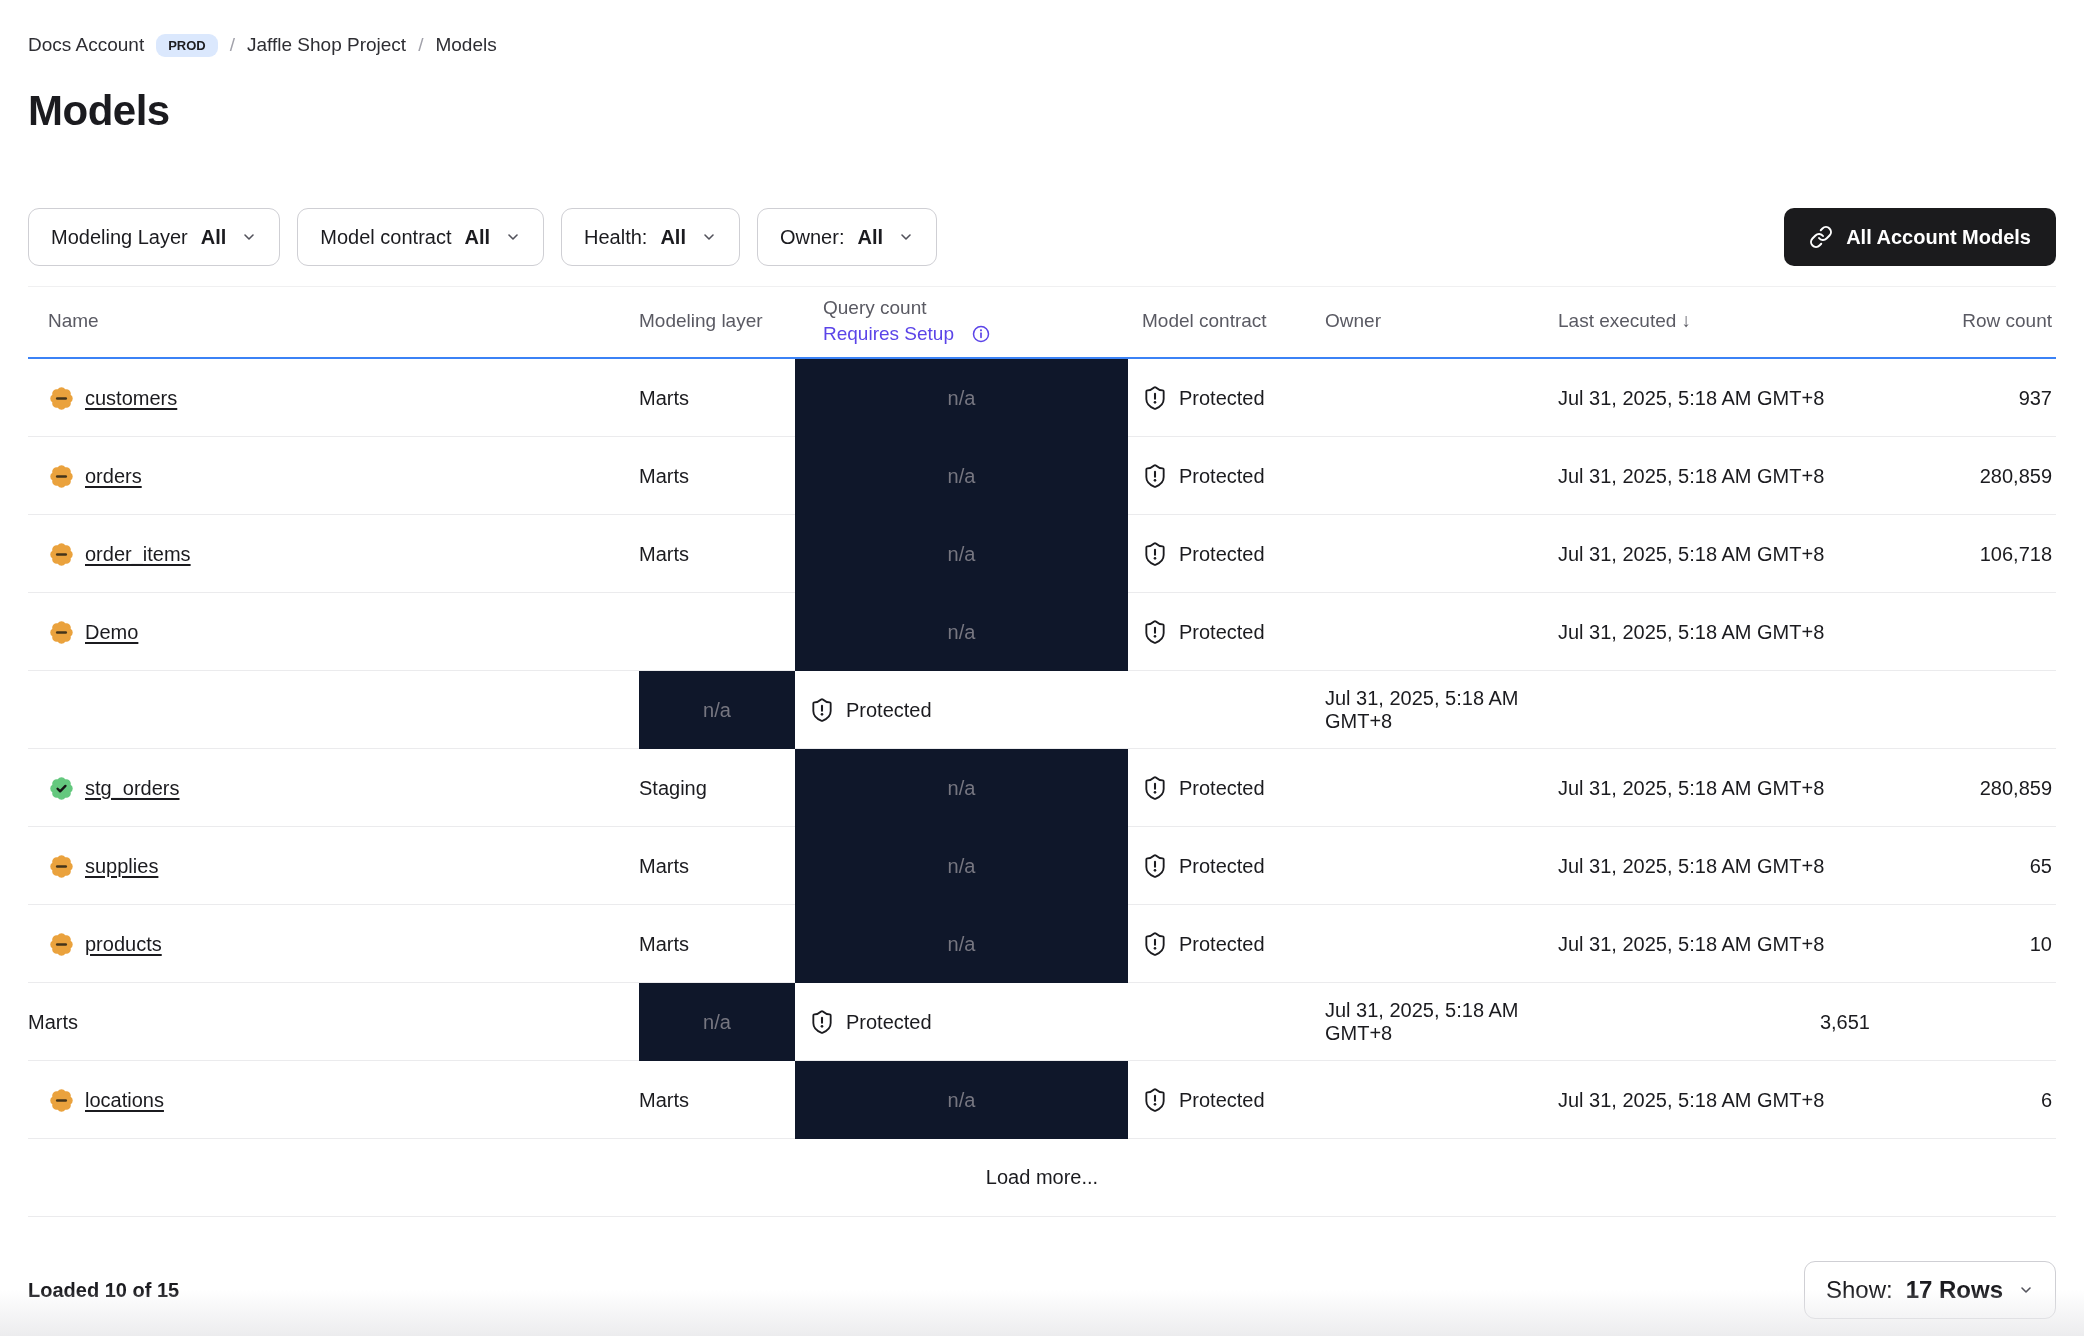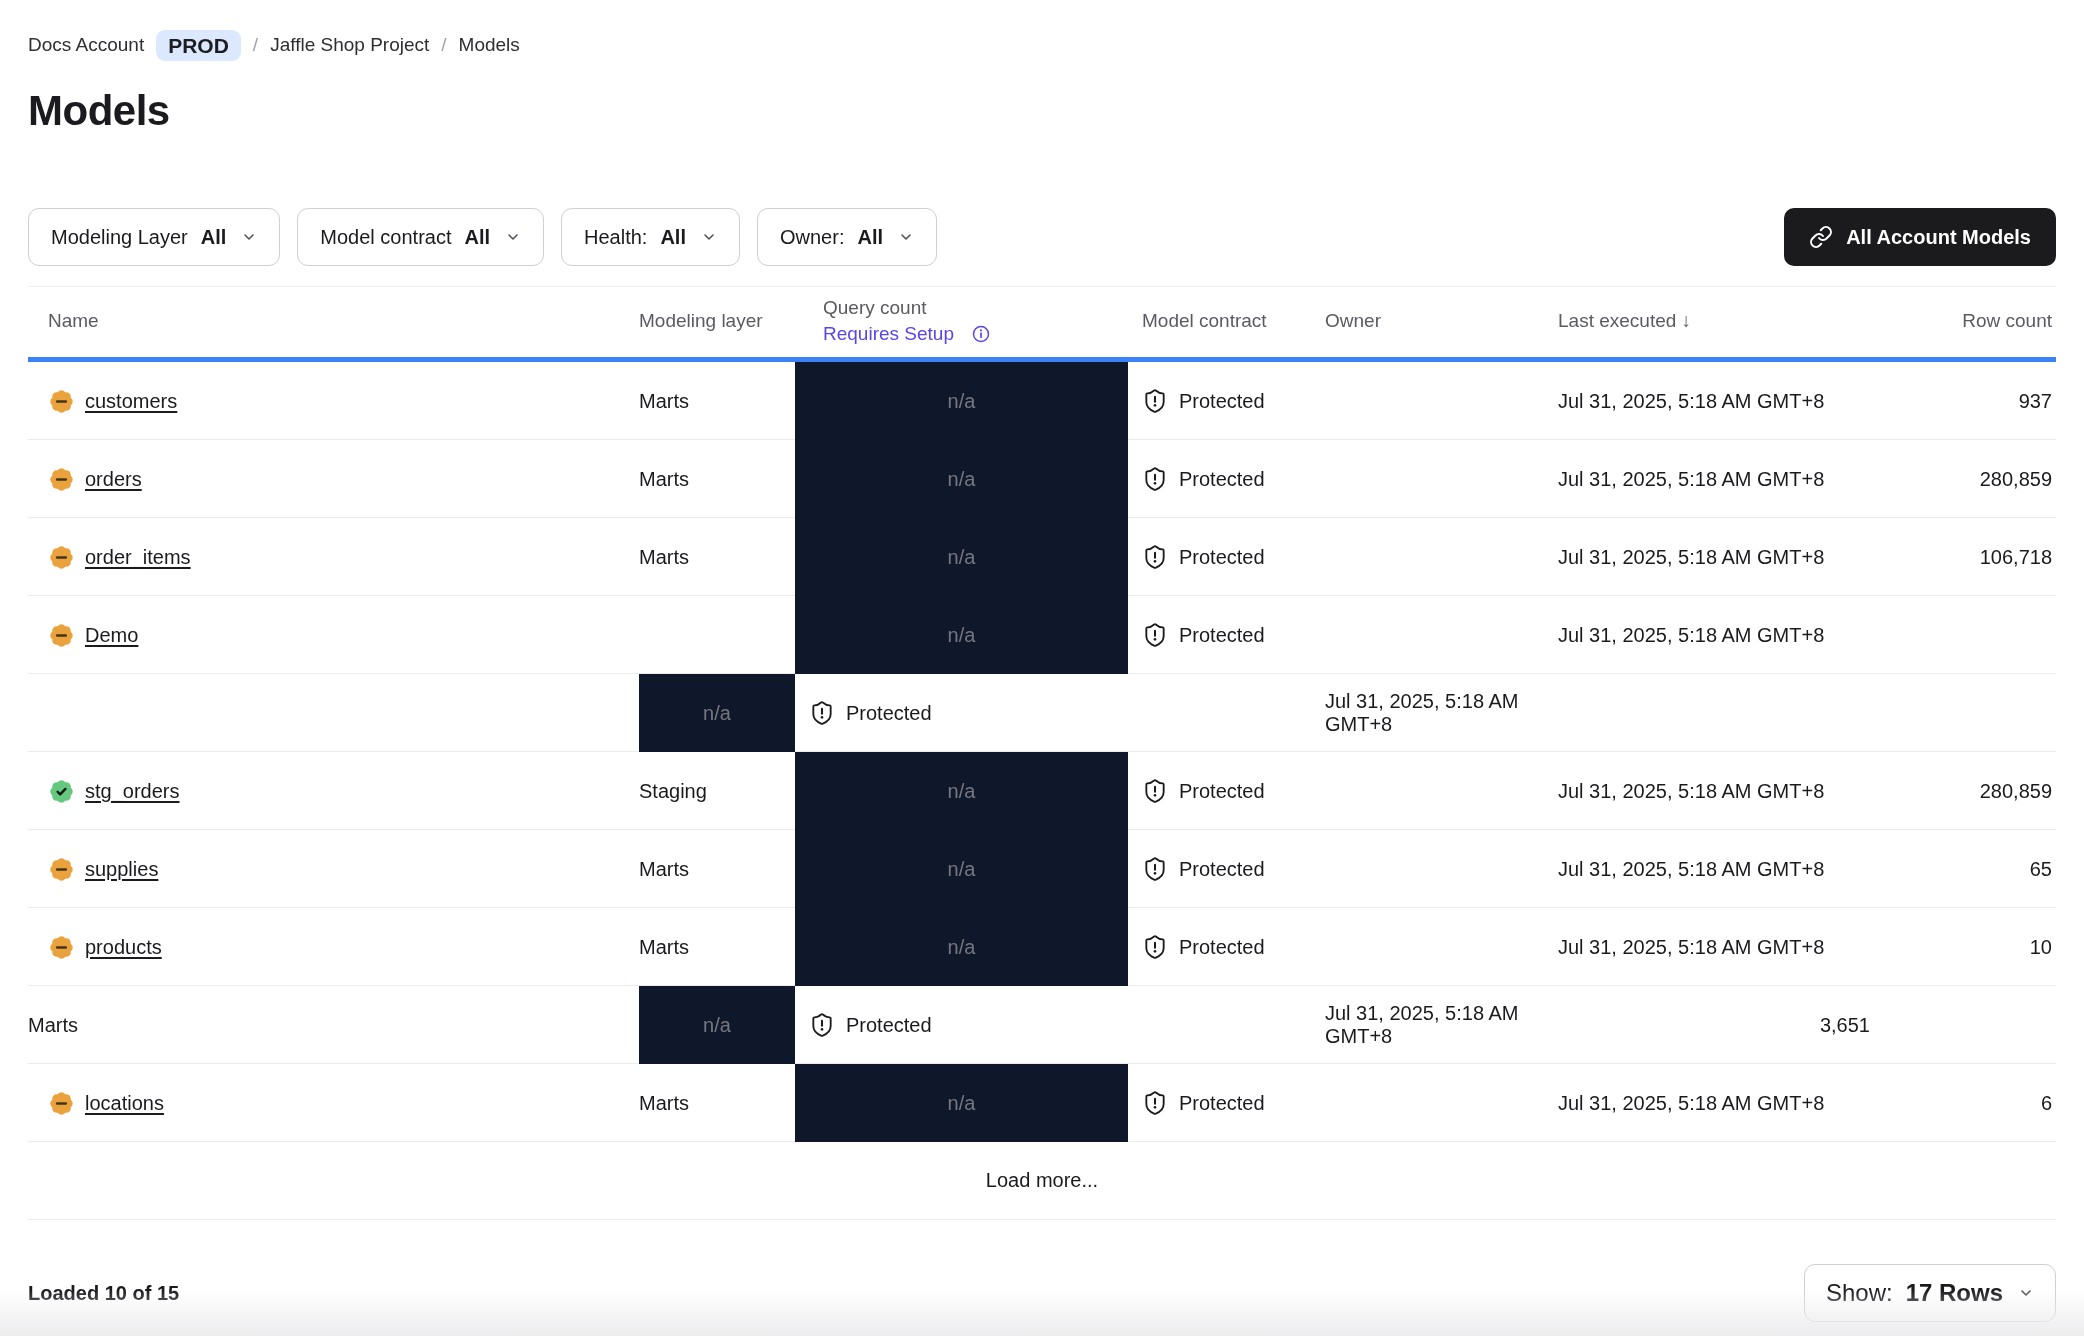--- a/index.html
+++ b/index.html
@@ -5,21 +5,21 @@
   * { box-sizing: border-box; margin: 0; padding: 0; }
   html,body { width:2084px; height:1336px; overflow:hidden; background:#ffffff;
     font-family:"Liberation Sans", sans-serif; color:#1b1b1f; }
   .page { position:relative; width:2084px; height:1336px; padding:30px 28px 0; }
 
   
   .breadcrumb { display:flex; align-items:center; gap:12px; font-size:19px; color:#2e2e33; height:30px; }
   .crumb { font-weight:500; cursor:pointer; }
   .crumb.current { cursor:default; }
   .sep { color:#a1a1aa; font-weight:400; }
-  .badge-prod { background:#dbe8fd; color:#1d1d20; font-weight:600; font-size:21px;
+  .badge-prod { background:#dbe8fd; color:#1d1d20; font-weight:600; font-size:13px;
     padding:5px 12px; border-radius:9px; line-height:1; }
 
   
   h1.title { margin-top:26px; font-size:42px; font-weight:600; letter-spacing:-0.5px; line-height:50px; }
 
   
   .toolbar { margin-top:72px; display:flex; align-items:center; }
   .filters { display:flex; gap:17px; }
   .filter-btn { display:flex; align-items:center; gap:13px; height:58px; padding:0 22px;
     background:#fff; border:1px solid #cfcfd4; border-radius:11px; font-size:20px; cursor:pointer;
@@ -27,21 +27,21 @@
   .filter-btn .f-label { font-weight:500; }
   .filter-btn .f-value { font-weight:600; }
   .chev { display:inline-flex; margin-left:2px; }
   .dark-btn { margin-left:auto; display:flex; align-items:center; gap:13px; height:58px; padding:0 25px;
     background:#1b1b1d; color:#fff; border:none; border-radius:10px; font-size:20px; font-weight:600;
     cursor:pointer; font-family:inherit; }
 
   
   .table { margin-top:20px; border-top:1px solid #f0f0f1; }
   .grid { display:grid; grid-template-columns:611px 156px 333px 197px 233px 316px 1fr; align-items:center; }
-  .thead { border-bottom:5px solid #3b82f6; padding:10px 0 12px; min-height:60px; }
+  .thead { border-bottom:2px solid #3b82f6; padding:10px 0 12px; min-height:60px; }
   .th { font-size:19px; color:#5a5a63; font-weight:400; }
   .th.name { padding-left:20px; }
   .th.query { padding-left:28px; align-self:center; }
   .th.contract { padding-left:14px; }
   .th.count { text-align:right; padding-right:4px; }
   .req-setup { display:flex; align-items:center; gap:17px; margin-top:4px; color:#5b44e8;
     font-size:19px; font-weight:500; cursor:pointer; }
 
   .row { height:78px; border-bottom:1px solid #ebebed; }
   .name-cell { display:flex; align-items:center; gap:10px; padding-left:20px; }

